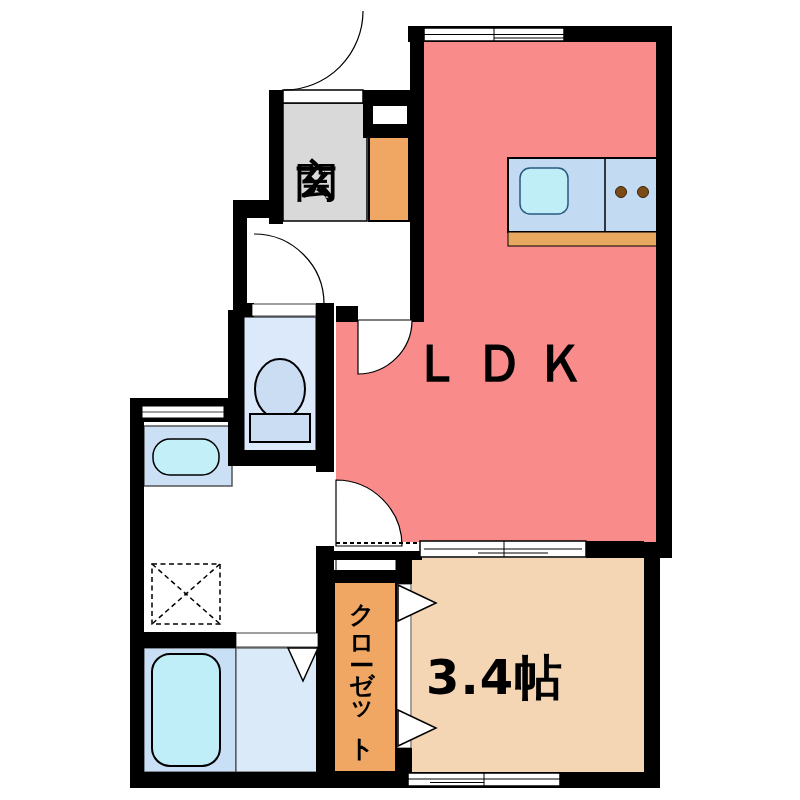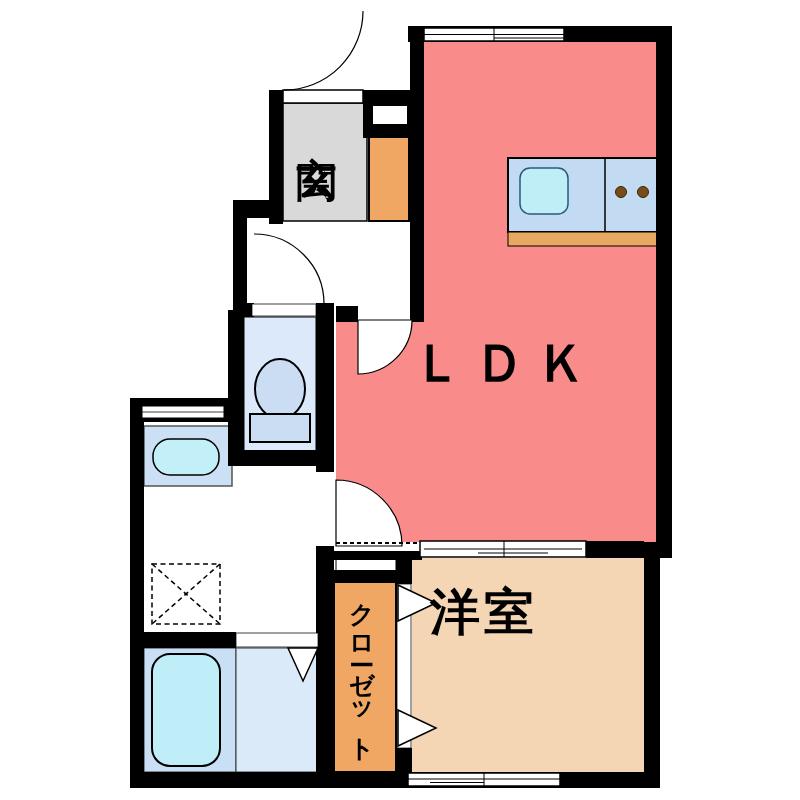--- a/index.html
+++ b/index.html
@@ -139,16 +139,16 @@
     </g>
     <g>
       <rect x="397" y="584" width="14" height="164" fill="#fff" stroke="#000" stroke-width="0.75"></rect>
       <path d="M 398 585 L 436 603 L 398 621 Z" fill="#fff" stroke="#000" stroke-width="1.5"></path>
       <path d="M 398 710 L 436 728 L 398 746 Z" fill="#fff" stroke="#000" stroke-width="1.5"></path>
     </g>
   </g>
 </svg>
 
   <div class="lbl lbl-ldk">ＬＤＫ</div>
-  <div class="lbl lbl-west">洋室</div>
+  <div class="lbl lbl-west-area">3.4帖</div>
   <div class="lbl lbl-vert lbl-entrance">玄関</div>
   <div class="lbl lbl-vert lbl-closet">クローゼット</div>
 </div>
 
 </body></html>

